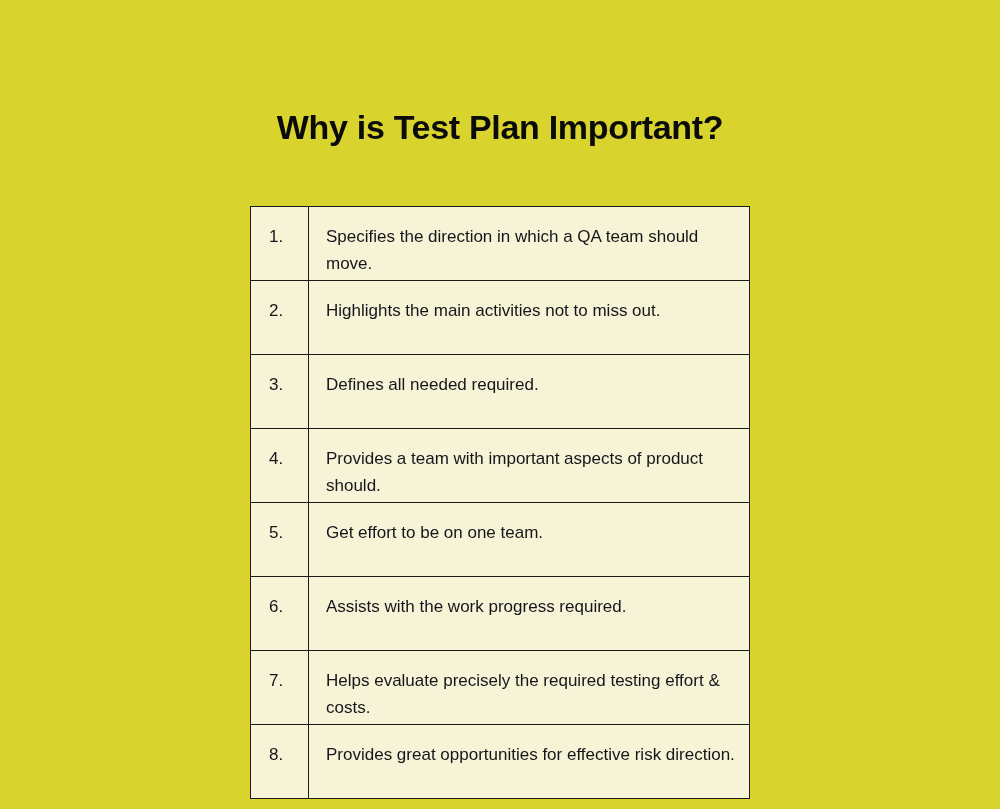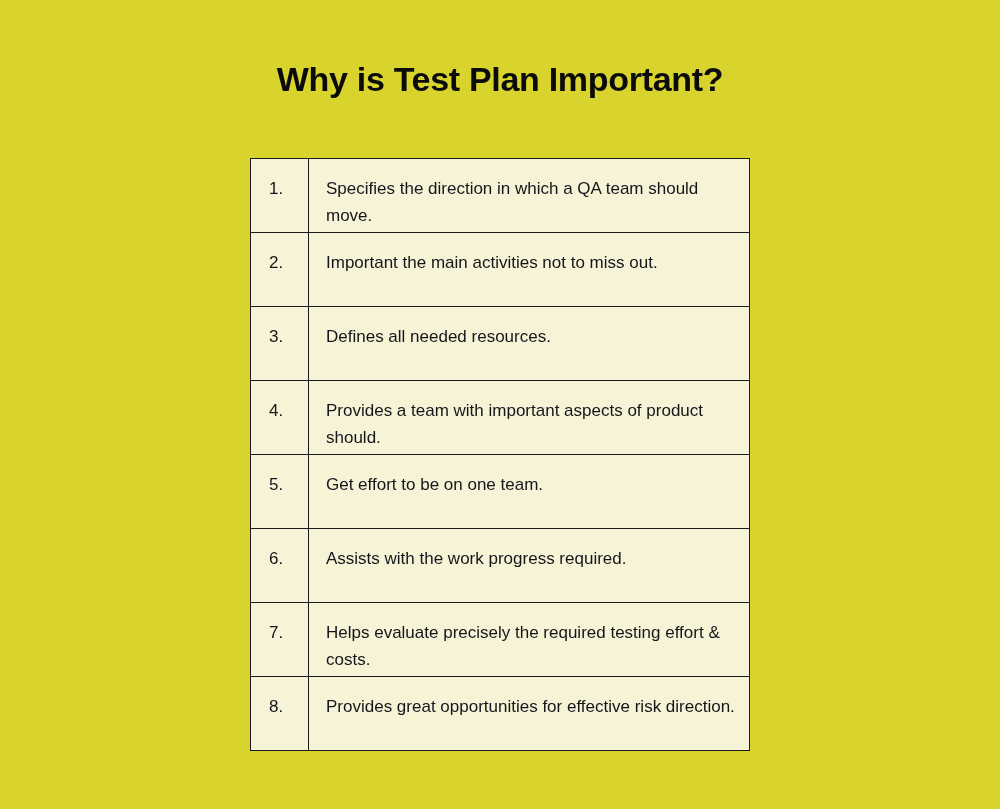--- a/index.html
+++ b/index.html
@@ -10,20 +10,21 @@
     width: 1000px;
     height: 809px;
     background: #d8d32d;
     font-family: "Liberation Sans", sans-serif;
     overflow: hidden;
     position: relative;
   }
   .page {
     position: absolute;
     inset: 0;
+    margin-top: 48px;
   }
   .page-title {
     position: absolute;
     left: 0;
     top: 58px;
     width: 1000px;
     text-align: center;
     font-size: 34px;
     font-weight: bold;
     color: #0b0b0b;
@@ -69,25 +70,25 @@
   <div class="page-title">Why is Test Plan Important?</div>
 
   <table class="reasons-table">
     <tbody>
       <tr>
         <td class="col-num">1.</td>
         <td class="col-text">Specifies the direction in which a QA team should move.</td>
       </tr>
       <tr>
         <td class="col-num">2.</td>
-        <td class="col-text">Important the main activities not to miss out.</td>
+        <td class="col-text">Highlights the main activities not to miss out.</td>
       </tr>
       <tr>
         <td class="col-num">3.</td>
-        <td class="col-text">Defines all needed resources.</td>
+        <td class="col-text">Defines all needed required.</td>
       </tr>
       <tr>
         <td class="col-num">4.</td>
         <td class="col-text">Provides a team with important aspects of product should.</td>
       </tr>
       <tr>
         <td class="col-num">5.</td>
         <td class="col-text">Get effort to be on one team.</td>
       </tr>
       <tr>

